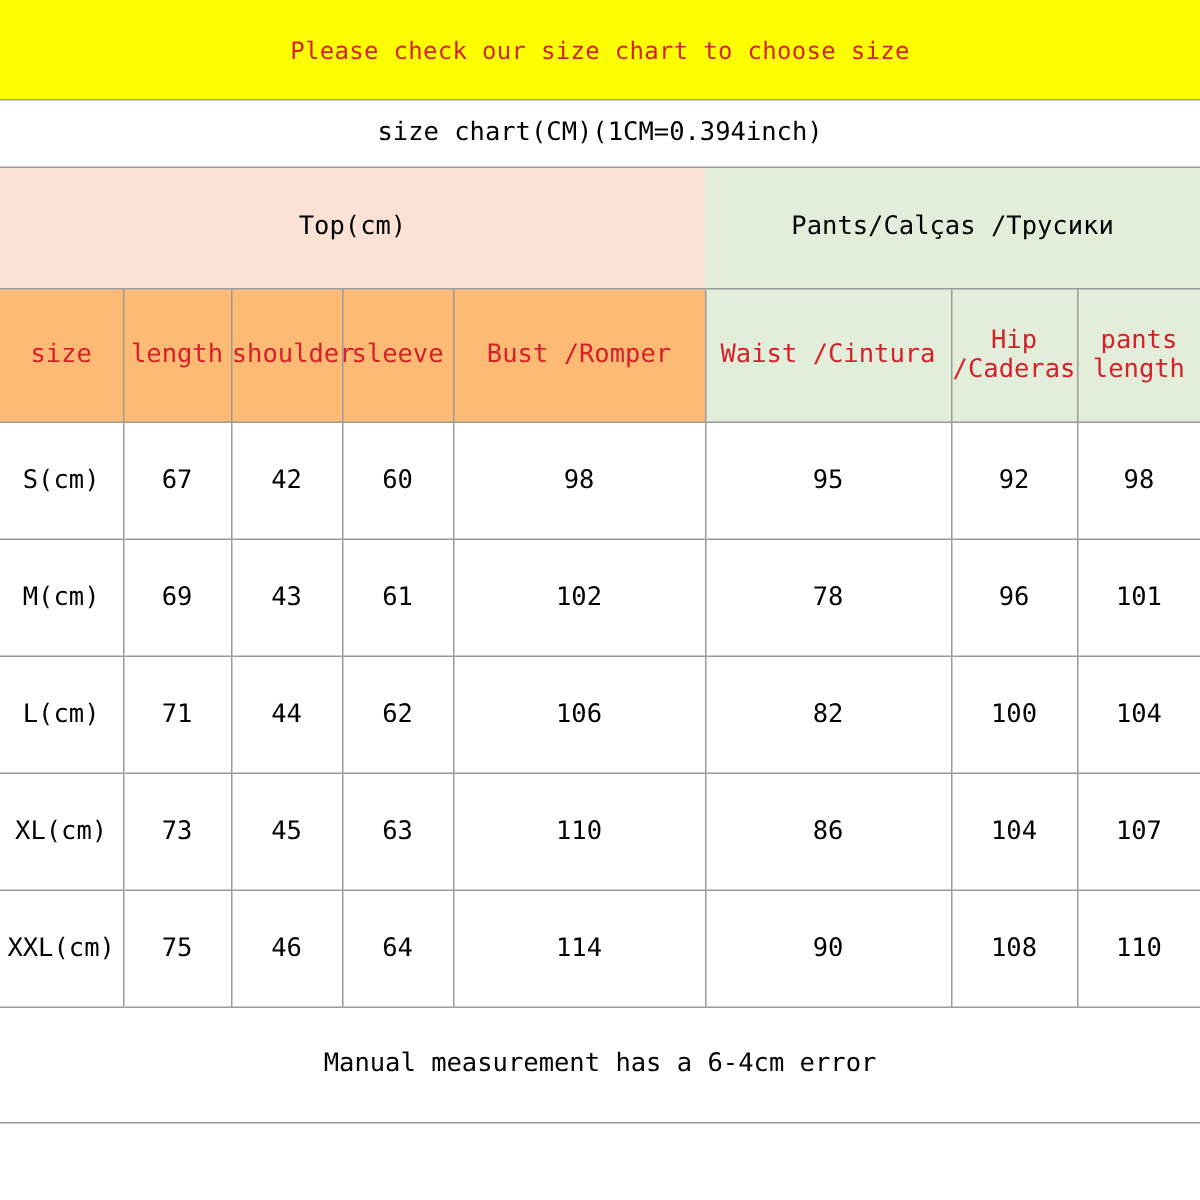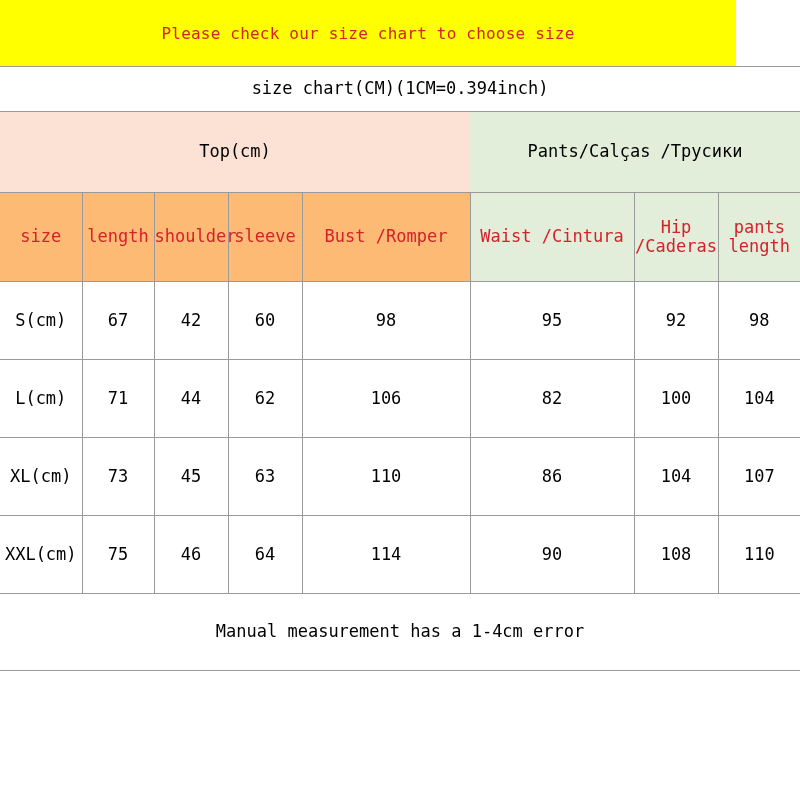--- a/index.html
+++ b/index.html
@@ -18,21 +18,21 @@
     position: relative;
     width: 800px;
     height: 800px;
     background: #ffffff;
   }
   
   .banner {
     position: absolute;
     left: 0;
     top: 0;
-    width: 736px;
+    width: 800px;
     height: 66px;
     background: #ffff00;
     display: flex;
     align-items: center;
     justify-content: center;
   }
   .banner-text {
     color: #d4212a;
     font-size: 16px;
     letter-spacing: 0.2px;
@@ -168,20 +168,30 @@
         <td class="no-side">S(cm)</td>
         <td>67</td>
         <td>42</td>
         <td>60</td>
         <td>98</td>
         <td>95</td>
         <td>92</td>
         <td class="no-side">98</td>
       </tr>
 
+      <tr class="data-row">
+        <td class="no-side">M(cm)</td>
+        <td>69</td>
+        <td>43</td>
+        <td>61</td>
+        <td>102</td>
+        <td>78</td>
+        <td>96</td>
+        <td class="no-side">101</td>
+      </tr>
 
       <tr class="data-row">
         <td class="no-side">L(cm)</td>
         <td>71</td>
         <td>44</td>
         <td>62</td>
         <td>106</td>
         <td>82</td>
         <td>100</td>
         <td class="no-side">104</td>
@@ -203,21 +213,21 @@
         <td>75</td>
         <td>46</td>
         <td>64</td>
         <td>114</td>
         <td>90</td>
         <td>108</td>
         <td class="no-side">110</td>
       </tr>
 
       <tr class="note-row">
-        <td colspan="8" class="no-side">Manual measurement has a 1-4cm error</td>
+        <td colspan="8" class="no-side">Manual measurement has a 6-4cm error</td>
       </tr>
     </tbody>
       </table>
   </div>
 
   <div class="footer-left-fill"></div>
   <div class="footer-right-fill"></div>
 
 </div>
 

